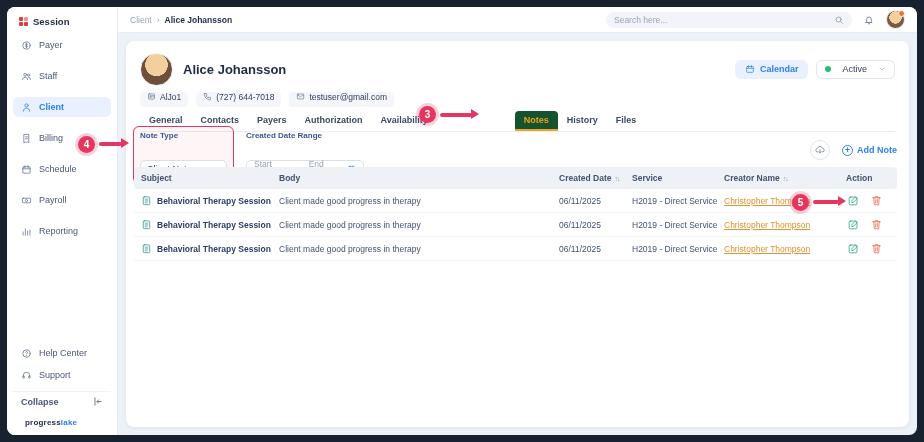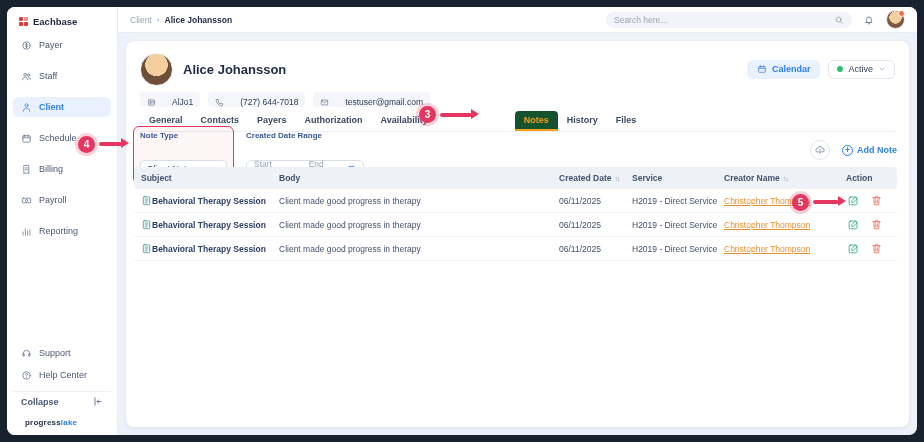--- a/index.html
+++ b/index.html
@@ -42,26 +42,26 @@
   
   .main{position:absolute;left:111px;top:26px;right:0;bottom:0}
   .card{position:absolute;inset:8px;background:#fff;border-radius:8px;box-shadow:0 1px 4px rgba(25,45,80,.07)}
 
   .client-row{position:absolute;left:14px;right:14px;top:11px;height:34px;display:flex;align-items:center}
   .avatar-lg{width:33px;height:33px;border-radius:50%;background:radial-gradient(circle at 50% 35%,#f3cf9e 0 44%,#6e4f3a 45% 100%);border:1px solid #eee;flex:none}
   .client-name{margin-left:10px;font-size:13px;font-weight:bold;color:#1f2a44}
   .client-actions{margin-left:auto;display:flex;align-items:center;gap:8px}
   .btn-calendar{display:flex;align-items:center;gap:5px;background:#e8f1fd;color:#2f80ed;font-size:9px;font-weight:bold;height:19px;padding:0 10px;border-radius:6px;border:none;cursor:pointer;font-family:"Liberation Sans",sans-serif}
   .btn-calendar svg{width:10px;height:10px;stroke:#2f80ed;stroke-width:1.7;fill:none;stroke-linecap:round}
-  .status-select{display:flex;align-items:center;gap:5px;border:1px solid #e2e6ef;border-radius:6px;height:19px;padding:0 8px;font-size:9px;color:#33415c;background:#fff;cursor:pointer}
+  .status-select{display:flex;align-items:center;gap:11px;border:1px solid #e2e6ef;border-radius:6px;height:19px;padding:0 8px;font-size:9px;color:#33415c;background:#fff;cursor:pointer}
   .status-dot{width:6px;height:6px;border-radius:50%;background:#27c06a}
   .chev{width:8px;height:8px;stroke:#8a94a6;stroke-width:1.8;fill:none;stroke-linecap:round;stroke-linejoin:round}
 
   .chips{position:absolute;left:14px;top:51px;display:flex;gap:8px}
-  .chip{display:flex;align-items:flex-end;gap:16px;background:#f4f6fa;border-radius:4px;height:15px;padding:0 7px;font-size:8.5px;color:#33415c}
+  .chip{display:flex;align-items:flex-start;gap:4px;background:#f4f6fa;border-radius:4px;height:15px;padding:0 7px;font-size:8.5px;color:#33415c}
   .chip svg{width:9px;height:9px;stroke:#5b6b82;stroke-width:1.6;fill:none;stroke-linecap:round;stroke-linejoin:round}
 
   .tabs{position:absolute;left:14px;right:14px;top:70px;height:21px;display:flex;align-items:stretch;border-bottom:1px solid #e9edf4}
   .tab{display:flex;align-items:center;padding:0 9px;font-size:9px;font-weight:bold;color:#3a4a63;cursor:pointer;border-bottom:2px solid transparent}
   .tab.active{color:#f59f1e;background:#14532d;border-bottom-color:#f59f1e;border-radius:4px 4px 0 0}
   .tab-spacer{width:78px}
 
   .note-type-group{position:absolute;left:7px;top:85px;width:101px;border:1.5px solid #e5365f;background:rgba(229,54,95,.05);border-radius:6px;padding:4px 6px 6px}
   .filter-label{font-size:8px;font-weight:bold;color:#3a5894;margin-bottom:20px}
   .select-box{height:17px;border:1px solid #d9dfe9;border-radius:5px;background:#fff;display:flex;align-items:center;justify-content:space-between;padding:0 6px;font-size:9px;color:#33415c;cursor:pointer}
@@ -78,21 +78,21 @@
   .table{position:absolute;left:8px;right:12px;top:126px}
   .thead{display:flex;align-items:center;height:22px;background:#eef1f6;border-radius:4px;font-size:8.5px;font-weight:bold;color:#42526e}
   .trow{display:flex;align-items:center;height:24px;border-bottom:1px solid #f0f3f8;font-size:8.5px;color:#42526e}
   .c1{width:145px;padding-left:7px}
   .c2{width:280px}
   .c3{width:73px}
   .c4{width:92px}
   .c5{width:122px}
   .c6{flex:1}
   .sort{font-size:7px;color:#8a94a6;margin-left:3px;letter-spacing:-1px}
-  .subject-cell{display:flex;align-items:center;color:#2c3e66;font-weight:bold}
+  .subject-cell{display:flex;align-items:center;gap:5px;color:#2c3e66;font-weight:bold}
   .subject-cell svg{width:11px;height:11px;stroke:#2a8f85;stroke-width:1.6;fill:none;stroke-linecap:round;flex:none}
   .creator-link{color:#e09132;text-decoration:underline;cursor:pointer}
   .action-cell{display:flex;align-items:center;gap:9px}
   .icon-btn{width:14px;height:14px;display:flex;align-items:center;justify-content:center;cursor:pointer;background:none;border:none;padding:0}
   .icon-btn svg{width:13px;height:13px;fill:none;stroke-width:1.5;stroke-linecap:round;stroke-linejoin:round}
   .edit svg{stroke:#2aa77b}
   .del svg{stroke:#e96a4d}
 
   
   .ann-circle{position:absolute;width:17px;height:17px;border-radius:50%;background:#e5365f;color:#fff;font-size:10px;font-weight:bold;display:flex;align-items:center;justify-content:center;box-shadow:0 0 0 3px rgba(229,54,95,.22);z-index:60}
@@ -108,21 +108,21 @@
 <div class="app">
 
   <div class="sidebar">
     <div class="logo">
       <span class="logo-mark">
           <i></i>
           <i class="mut"></i>
           <i></i>
           <i></i>
         </span>
-      <span class="logo-text">Eachbase</span>
+      <span class="logo-text">Session</span>
     </div>
     <div class="nav">
       <div class="nav-item">
         <svg viewBox="0 0 24 24">
             <circle cx="12" cy="12" r="8"></circle>
             <path d="M14.3 9.2c-.5-.7-1.3-1-2.3-1-1.3 0-2.3.7-2.3 1.8s1 1.6 2.3 1.9c1.3.3 2.3.8 2.3 1.9s-1 1.8-2.3 1.8c-1 0-1.8-.3-2.3-1M12 6.8v10.4"></path>
           </svg>
         <span>Payer</span>
       </div>
       <div class="nav-item">
@@ -136,62 +136,62 @@
       </div>
       <div class="nav-item active">
         <svg viewBox="0 0 24 24">
             <circle cx="12" cy="7.5" r="3.5"></circle>
             <path d="M5 20c0-4 3.5-6.5 7-6.5s7 2.5 7 6.5"></path>
           </svg>
         <span>Client</span>
       </div>
       <div class="nav-item">
         <svg viewBox="0 0 24 24">
+            <path d="M7 3h10v18l-2.5-1.6L12 21l-2.5-1.6L7 21z"></path>
+            <path d="M10 8.5h4M10 12.5h4"></path>
+          </svg>
+        <span>Billing</span>
+      </div>
+      <div class="nav-item">
+        <svg viewBox="0 0 24 24">
             <rect x="4" y="6" width="16" height="14" rx="2"></rect>
             <path d="M4 10.5h16M8.5 4v4M15.5 4v4"></path>
           </svg>
         <span>Schedule</span>
       </div>
       <div class="nav-item">
         <svg viewBox="0 0 24 24">
-            <path d="M7 3h10v18l-2.5-1.6L12 21l-2.5-1.6L7 21z"></path>
-            <path d="M10 8.5h4M10 12.5h4"></path>
-          </svg>
-        <span>Billing</span>
-      </div>
-      <div class="nav-item">
-        <svg viewBox="0 0 24 24">
             <rect x="3" y="7" width="18" height="10" rx="2"></rect>
             <circle cx="12" cy="12" r="2.4"></circle>
           </svg>
         <span>Payroll</span>
       </div>
       <div class="nav-item">
         <svg viewBox="0 0 24 24">
             <path d="M4.5 20V13M9.5 20V6.5M14.5 20v-9M19.5 20V9"></path>
           </svg>
         <span>Reporting</span>
       </div>
     </div>
     <div class="sidebar-bottom">
+      <div class="nav-item">
+        <svg viewBox="0 0 24 24">
+            <circle cx="12" cy="12" r="8"></circle>
+            <path d="M9.8 9.5c.3-1.2 1.1-1.9 2.3-1.9 1.3 0 2.2.8 2.2 2 0 1.6-2.3 1.8-2.3 3.4"></path>
+            <path d="M12 16.4v.2"></path>
+          </svg>
+        <span>Help Center</span>
+      </div>
       <div class="nav-item">
         <svg viewBox="0 0 24 24">
             <path d="M5 13.5V12a7 7 0 0114 0v1.5"></path>
             <rect x="4" y="13" width="3.4" height="5" rx="1.5"></rect>
             <rect x="16.6" y="13" width="3.4" height="5" rx="1.5"></rect>
           </svg>
         <span>Support</span>
-      </div>
-      <div class="nav-item">
-        <svg viewBox="0 0 24 24">
-            <circle cx="12" cy="12" r="8"></circle>
-            <path d="M9.8 9.5c.3-1.2 1.1-1.9 2.3-1.9 1.3 0 2.2.8 2.2 2 0 1.6-2.3 1.8-2.3 3.4"></path>
-            <path d="M12 16.4v.2"></path>
-          </svg>
-        <span>Help Center</span>
       </div>
       <div class="collapse-row">
         <span>Collapse</span>
         <svg viewBox="0 0 24 24">
             <path d="M6.5 4v16"></path>
             <path d="M20 12h-9M14.5 8.5L11 12l3.5 3.5"></path>
           </svg>
       </div>
       <div class="foot-brand"><span>progress</span><b>lake</b></div>
     </div>

